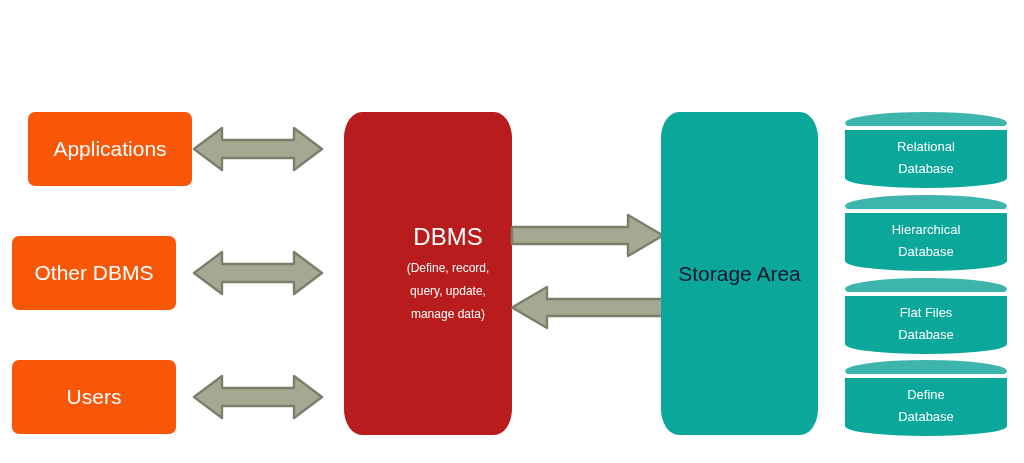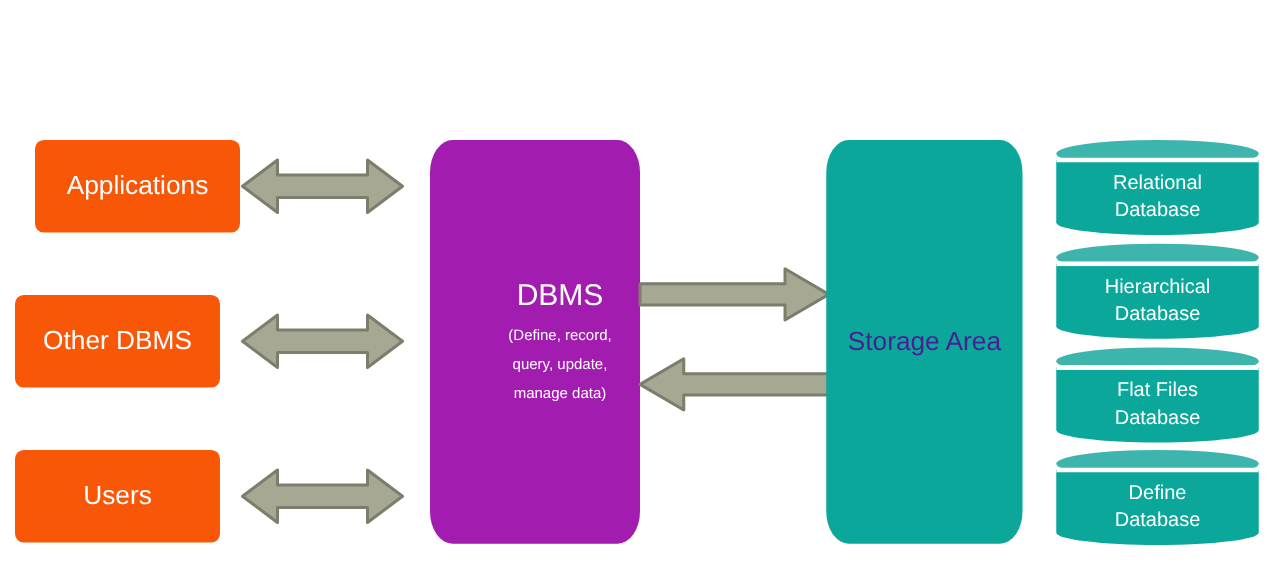--- a/index.html
+++ b/index.html
@@ -65,21 +65,21 @@
   #dbl-arrow-1 { top: 244px; }
   #dbl-arrow-2 { top: 368px; }
 
   
   #dbms-box {
     position: absolute;
     left: 344px;
     top: 112px;
     width: 168px;
     height: 323px;
-    background: #a21caf;
+    background: #b91c1c;
     border-radius: 18px / 26px;
     color: #ffffff;
     box-sizing: border-box;
     display: flex;
     flex-direction: column;
     align-items: center;
     justify-content: center;
     text-align: center;
     padding-left: 40px;
   }
@@ -106,21 +106,21 @@
 
   
   #storage-box {
     position: absolute;
     left: 661px;
     top: 112px;
     width: 157px;
     height: 323px;
     background: #0BA79B;
     border-radius: 18px / 26px;
-    color: #4c1d95;
+    color: #0f172a;
     font-size: 21px;
     display: flex;
     align-items: center;
     justify-content: center;
     text-align: center;
     box-sizing: border-box;
   }
 
   
   .cylinder {
@@ -158,21 +158,21 @@
     position: absolute;
     left: 0;
     top: 16px;
     width: 162px;
     height: 60px;
     display: flex;
     flex-direction: column;
     align-items: center;
     justify-content: center;
     color: #ffffff;
-    font-size: 16px;
+    font-size: 13px;
     line-height: 22px;
     text-align: center;
     z-index: 3;
   }
 </style>
 </head>
 <body>
 
 <div id="canvas">
 

